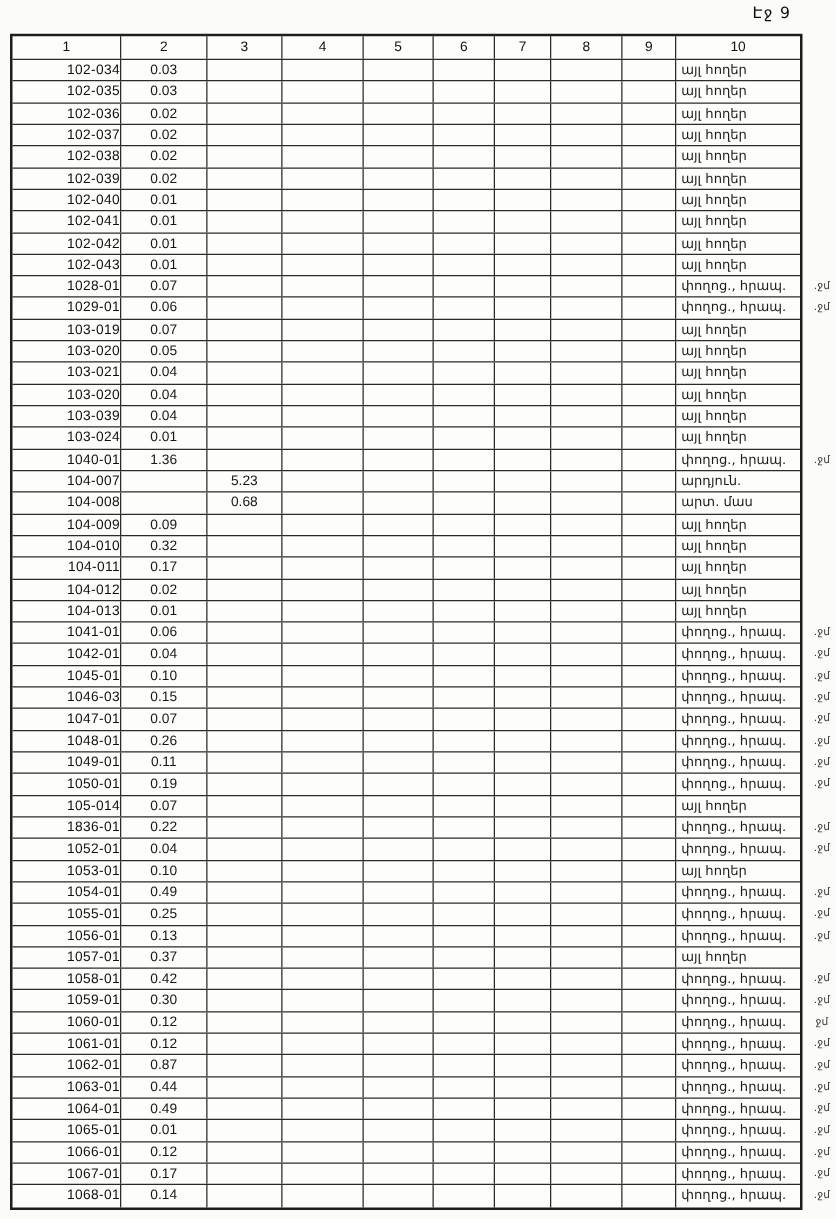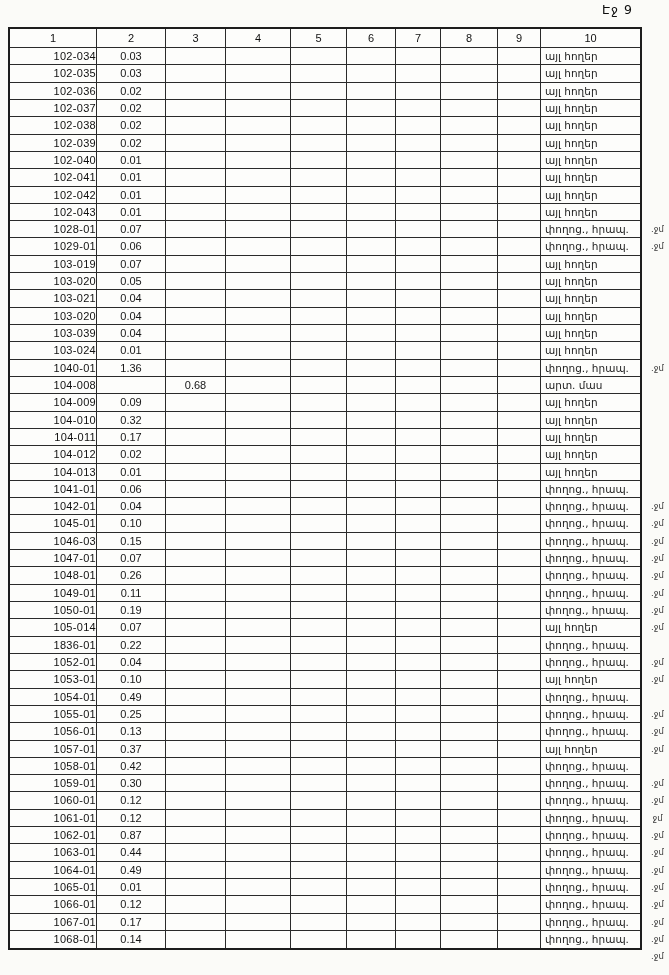--- a/index.html
+++ b/index.html
@@ -304,20 +304,32 @@
         <div class="cell c3"></div>
         <div class="cell "></div>
         <div class="cell "></div>
         <div class="cell "></div>
         <div class="cell "></div>
         <div class="cell "></div>
         <div class="cell "></div>
         <div class="cell c10">փողոց., հրապ.</div>
       </div>
       <div class="row">
+        <div class="cell c1">104-007</div>
+        <div class="cell c2"></div>
+        <div class="cell c3">5.23</div>
+        <div class="cell "></div>
+        <div class="cell "></div>
+        <div class="cell "></div>
+        <div class="cell "></div>
+        <div class="cell "></div>
+        <div class="cell "></div>
+        <div class="cell c10">արդյուն.</div>
+      </div>
+      <div class="row">
         <div class="cell c1">104-008</div>
         <div class="cell c2"></div>
         <div class="cell c3">0.68</div>
         <div class="cell "></div>
         <div class="cell "></div>
         <div class="cell "></div>
         <div class="cell "></div>
         <div class="cell "></div>
         <div class="cell "></div>
         <div class="cell c10">արտ. մաս</div>

